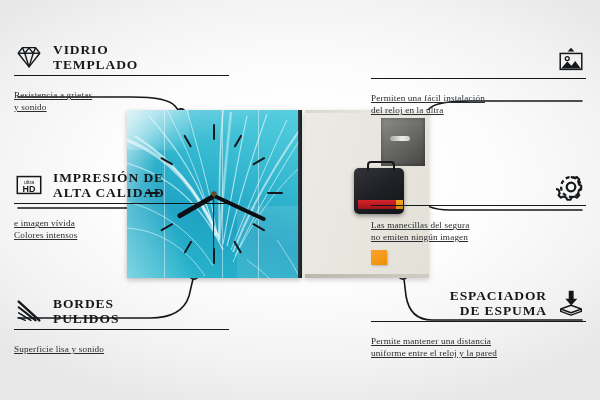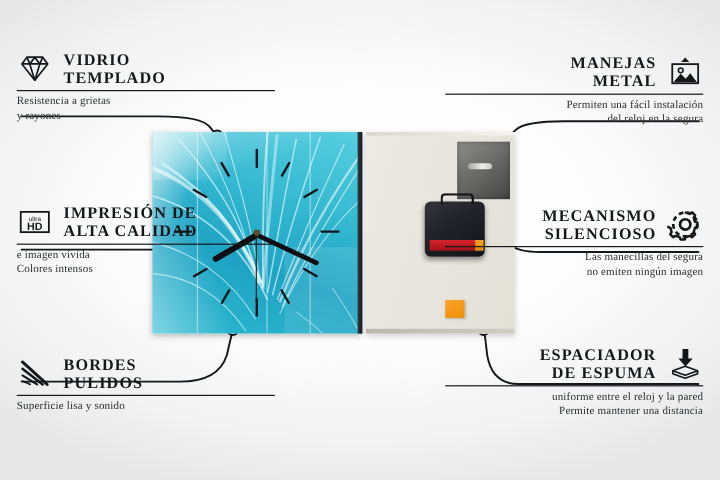--- a/index.html
+++ b/index.html
@@ -95,24 +95,25 @@
   .feature.right .head{flex-direction:row;justify-content:flex-end;}
   .ficon{width:30px;height:30px;flex:0 0 30px;color:#15181b;}
   .ftitle{
     font-size:13.5px;line-height:15px;letter-spacing:.9px;
     color:#15181b;font-weight:700;text-transform:uppercase;
   }
   .feature.left .ftitle{text-align:left;}
   .feature.right .ftitle{text-align:right;}
   .rule{height:1.4px;background:#15181b;margin-top:3px;}
   .fdesc{
-    font-size:9.2px;line-height:11.5px;color:#2a2d30;margin-top:3px;
+    font-size:9.2px;line-height:11.5px;color:#2a2d30;margin-top:14px;
     letter-spacing:.15px;
-  }
-  .feature.right .fdesc{text-align:right;}
+    text-decoration:underline;
+  }
+  .feature.right .fdesc{text-align:left;}
   .connectors{position:absolute;left:0;top:0;width:600px;height:400px;pointer-events:none;}
 </style>
 </head>
 <body>
 
 <div id="stage">
 
   <svg class="connectors" viewBox="0 0 600 400" width="600" height="400">
     <g fill="none" stroke="#15181b" stroke-width="1.6" stroke-linecap="round">
       <path d="M18,97 L132,97 Q168,97 175,106 L179,111"></path>
@@ -217,21 +218,21 @@
         </g>
       </svg>
       <div>
         <div class="ftitle">VIDRIO</div>
         <div class="ftitle">TEMPLADO</div>
       </div>
     </div>
     <div class="rule"></div>
     <div class="fdesc">
       <div>Resistencia a grietas</div>
-      <div>y rayones</div>
+      <div>y sonido</div>
     </div>
   </div>
 
   <div class="feature left" style="left:14px;top:170px;">
     <div class="head">
       <svg class="ficon" viewBox="0 0 32 32">
         <rect x="3.5" y="7" width="25" height="18" fill="none" stroke="currentColor" stroke-width="1.6"></rect>
         <text x="16" y="15" font-family="Liberation Sans, sans-serif" font-size="5.6" text-anchor="middle" fill="currentColor">ultra</text>
         <text x="16" y="23" font-family="Liberation Sans, sans-serif" font-size="9.5" font-weight="bold" text-anchor="middle" fill="currentColor">HD</text>
       </svg>
@@ -263,44 +264,36 @@
       </div>
     </div>
     <div class="rule"></div>
     <div class="fdesc">
       <div>Superficie lisa y sonido</div>
     </div>
   </div>
 
   <div class="feature right" style="left:371px;top:45px;">
     <div class="head">
-      <div style="flex:1">
-        <div class="ftitle">MANEJAS</div>
-        <div class="ftitle">METAL</div>
-      </div>
       <svg class="ficon" viewBox="0 0 32 32">
         <path d="M16,3 L19.6,7 H12.4 Z" fill="currentColor"></path>
         <rect x="4.5" y="9" width="23" height="17" fill="none" stroke="currentColor" stroke-width="1.6"></rect>
         <circle cx="12" cy="14.5" r="2.1" fill="none" stroke="currentColor" stroke-width="1.4"></circle>
         <path d="M5.5,25 L12,17.5 L16.5,22 L20.5,17 L26.5,25 Z" fill="currentColor"></path>
       </svg>
     </div>
     <div class="rule"></div>
     <div class="fdesc">
       <div>Permiten una fácil instalación</div>
-      <div>del reloj en la segura</div>
+      <div>del reloj en la ultra</div>
     </div>
   </div>
 
   <div class="feature right" style="left:371px;top:172px;">
     <div class="head">
-      <div style="flex:1">
-        <div class="ftitle">MECANISMO</div>
-        <div class="ftitle">SILENCIOSO</div>
-      </div>
       <svg class="ficon" viewBox="0 0 32 32">
         <g fill="none" stroke="currentColor" stroke-width="2.2" stroke-linecap="round" stroke-linejoin="round">
           <path d="M16,5.5 l3.6,1.0 2.0,-1.2 2.6,2.6 -1.2,2.0 1.0,3.6 2.3,1.0 v3.7 l-2.3,1.0 -1.0,3.6 1.2,2.0 -2.6,2.6 -2.0,-1.2 -3.6,1.0 -1.0,2.3 h-3.7 l-1.0,-2.3 -3.6,-1.0 -2.0,1.2 -2.6,-2.6 1.2,-2.0 -1.0,-3.6 -2.3,-1.0" transform="translate(0.6,0)"></path>
         </g>
         <g fill="none" stroke="currentColor" stroke-width="2.4">
           <circle cx="16" cy="16" r="10.6" stroke-dasharray="4.2 3.1"></circle>
           <circle cx="16" cy="16" r="4.6"></circle>
         </g>
       </svg>
     </div>
@@ -320,18 +313,18 @@
       <svg class="ficon" viewBox="0 0 32 32">
         <path d="M13.6,3 h5.2 v8.4 h3.9 L16.2,18.6 L10,11.4 h3.6 Z" fill="currentColor"></path>
         <g fill="none" stroke="currentColor" stroke-width="1.5" stroke-linejoin="round">
           <path d="M16,18.4 L27,22.4 L16,26.4 L5,22.4 Z"></path>
           <path d="M5,22.4 v2.6 L16,29 L27,25 v-2.6"></path>
         </g>
       </svg>
     </div>
     <div class="rule"></div>
     <div class="fdesc">
+      <div>Permite mantener una distancia</div>
       <div>uniforme entre el reloj y la pared</div>
-      <div>Permite mantener una distancia</div>
     </div>
   </div>
 
 </div>
 
 </body></html>

